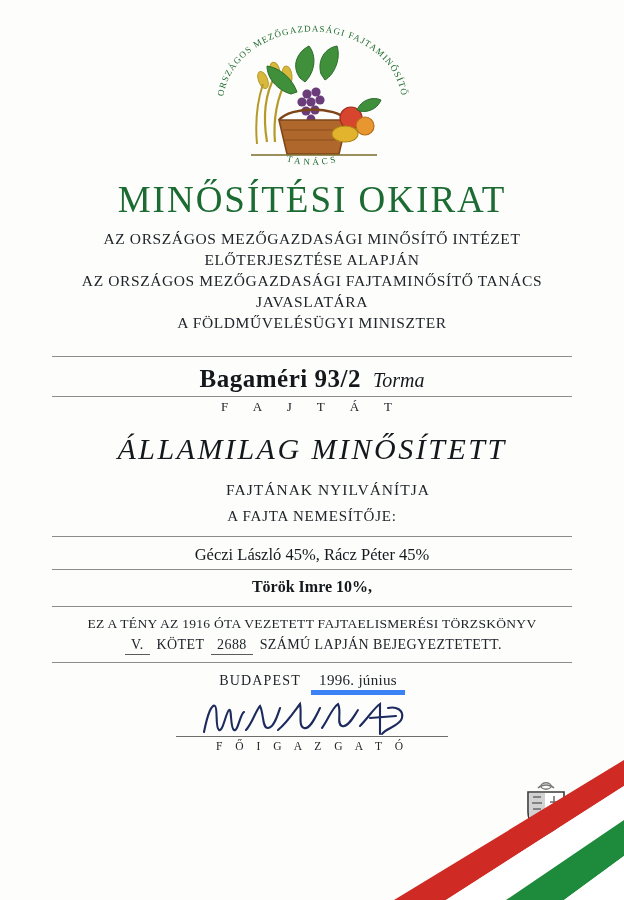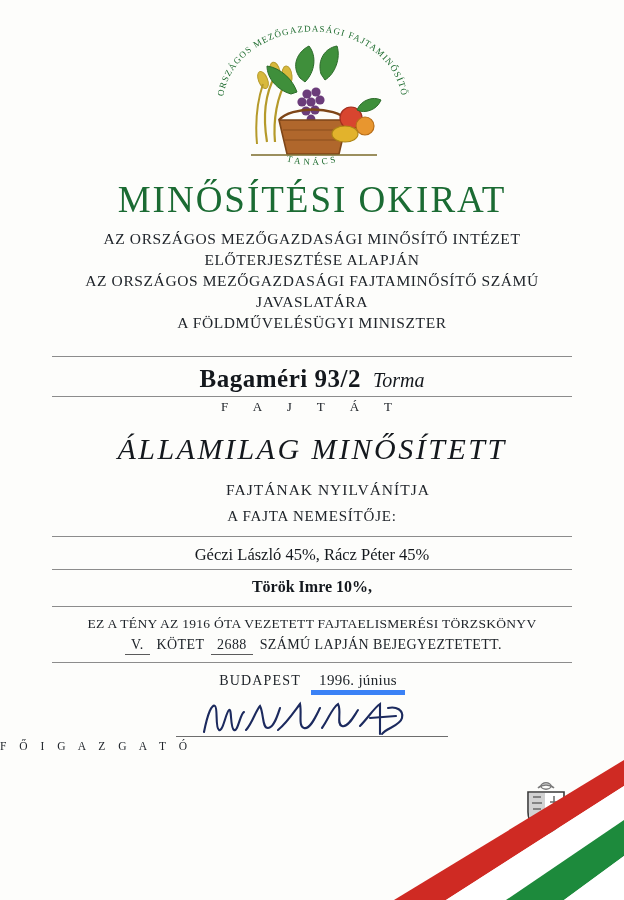--- a/index.html
+++ b/index.html
@@ -212,21 +212,21 @@
     position: absolute;
     top: 694px;
     left: 0; right: 0;
     text-align: center;
     height: 48px;
   }
   .sig-title {
     position: absolute;
     top: 740px;
     left: 0; right: 0;
-    text-align: left;
+    text-align: center;
     font-size: 11.5px;
     letter-spacing: 5px;
     color: #20252b;
   }
   .sig-underline {
     position: absolute;
     top: 736px;
     left: 176px;
     width: 272px;
     border-top: 1px solid #6d6d6d;
@@ -314,21 +314,21 @@
         <path d="M46,133 L172,133" stroke="#7a6a2a" stroke-width="1.4"></path>
       </svg>
     </div>
   </div>
 
   <div class="title">MINŐSÍTÉSI OKIRAT</div>
 
   <div class="preamble">
     <div>AZ ORSZÁGOS MEZŐGAZDASÁGI MINŐSÍTŐ INTÉZET</div>
     <div>ELŐTERJESZTÉSE ALAPJÁN</div>
-    <div>AZ ORSZÁGOS MEZŐGAZDASÁGI FAJTAMINŐSÍTŐ SZÁMÚ</div>
+    <div>AZ ORSZÁGOS MEZŐGAZDASÁGI FAJTAMINŐSÍTŐ TANÁCS</div>
     <div>JAVASLATÁRA</div>
     <div>A FÖLDMŰVELÉSÜGYI MINISZTER</div>
   </div>
 
   <div class="rule" style="top:356px;"></div>
 
   <div class="variety-line">
     <span class="variety-name">Bagaméri 93/2</span><span class="variety-kind">Torma</span>
   </div>
 

